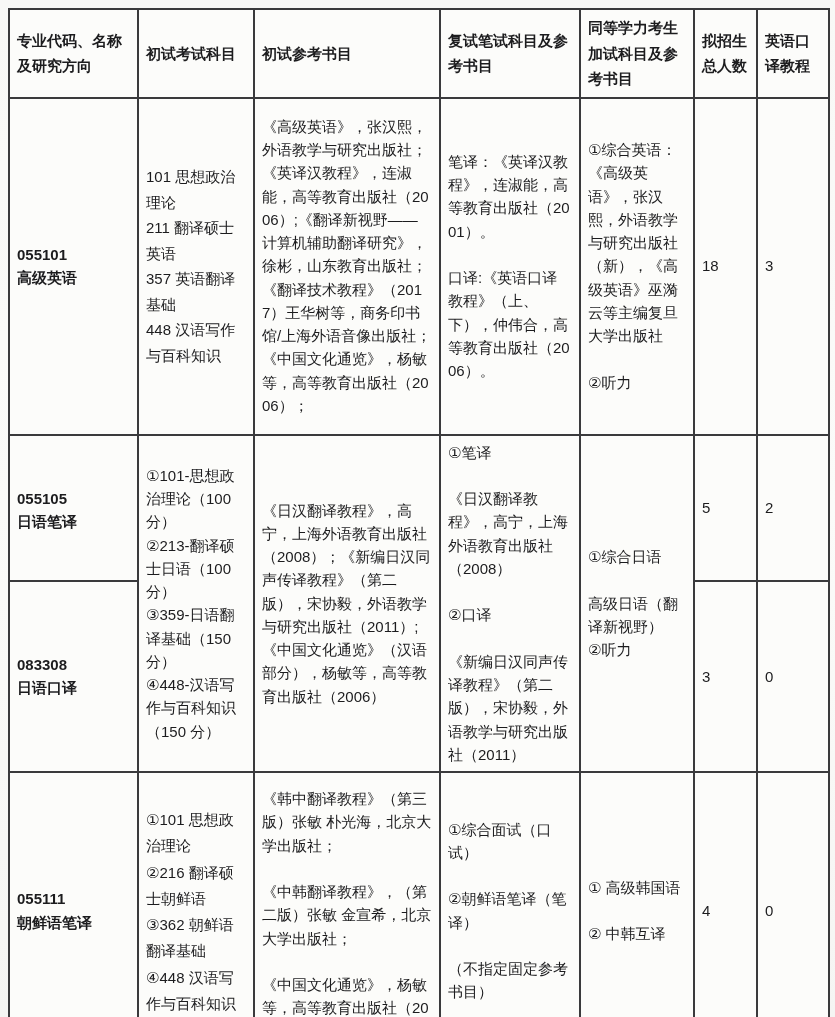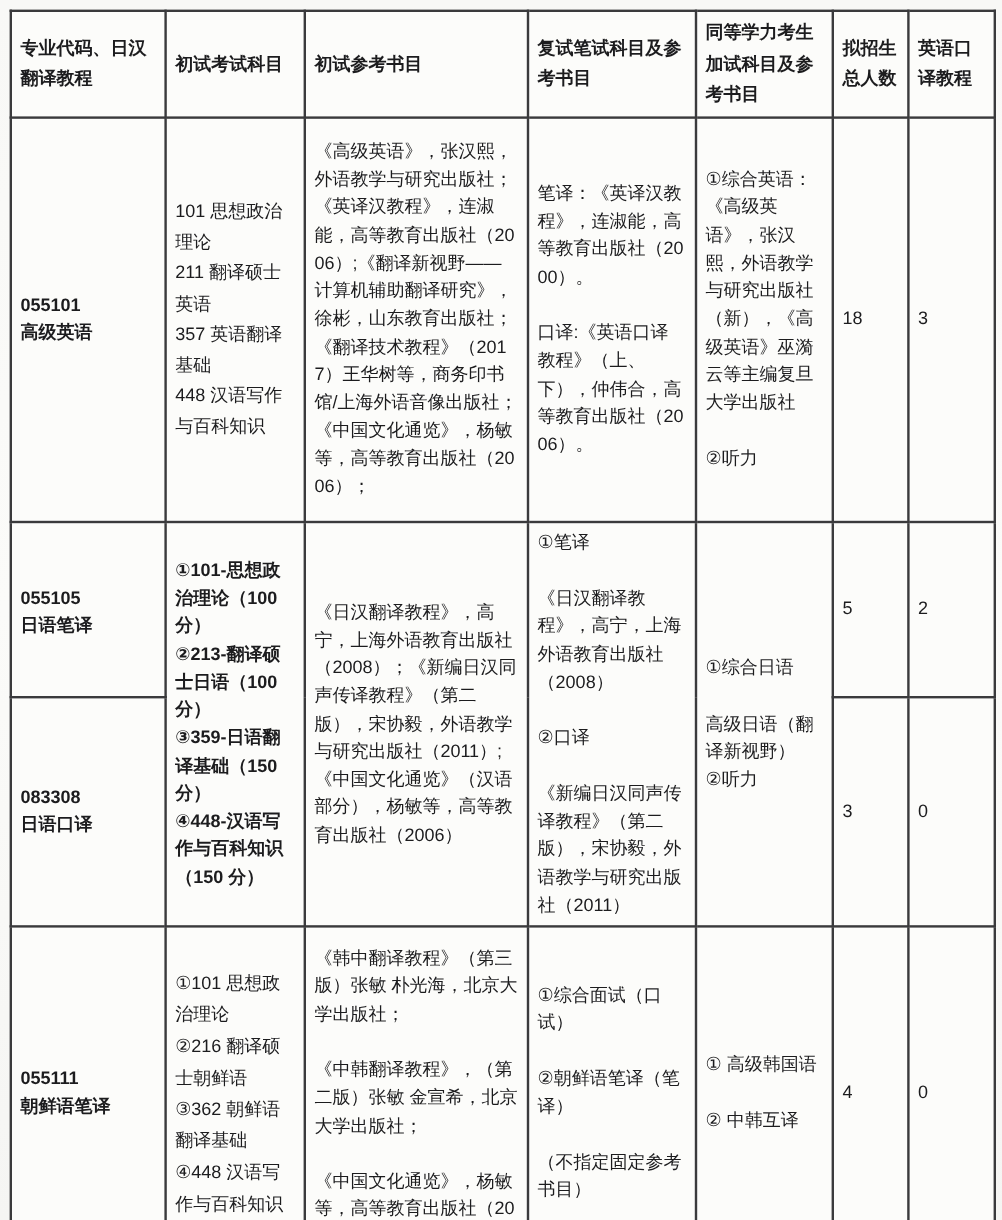--- a/index.html
+++ b/index.html
@@ -35,60 +35,60 @@
   }
   .catalog th{
     font-weight:bold;
     line-height:1.7;
     vertical-align:middle;
   }
   .bold{font-weight:normal;}
   .v-top{vertical-align:top;}
   .code-cell{font-weight:bold;line-height:2.0;font-size:15.5px;}
   .num-cell{font-weight:normal;font-size:16px;padding-left:3px;vertical-align:middle;margin-top:24px;}
-  .subjects-jp{font-weight:bold;line-height:1.75;}
+  .subjects-jp{font-weight:normal;line-height:1.75;}
   .refs{line-height:1.6;}
   .gap-lines{line-height:1.7;}
 </style>
 </head>
 <body>
 
 <div class="page">
   <table class="catalog">
     <colgroup>
       <col style="width:129px">
       <col style="width:116px">
       <col style="width:186px">
       <col style="width:140px">
       <col style="width:114px">
       <col style="width:63px">
       <col style="width:72px">
     </colgroup>
     <thead>
       <tr style="height:77px">
-        <th>专业代码、日汉翻译教程</th>
+        <th>专业代码、名称及研究方向</th>
         <th>初试考试科目</th>
         <th>初试参考书目</th>
         <th>复试笔试科目及参考书目</th>
         <th>同等学力考生加试科目及参考书目</th>
         <th>拟招生总人数</th>
         <th>英语口译教程</th>
       </tr>
     </thead>
     <tbody>
 
       <tr style="height:337px">
         <td class="code-cell"><span>055101</span><span>
 </span><span>高级英语</span></td>
         <td class="bold v-top" style="line-height:1.7">101 思想政治理论
 211 翻译硕士英语
 357 英语翻译基础
 448 汉语写作与百科知识</td>
         <td class="refs v-top">《高级英语》，张汉熙，外语教学与研究出版社；《英译汉教程》，连淑能，高等教育出版社（2006）;《翻译新视野——计算机辅助翻译研究》，徐彬，山东教育出版社；《翻译技术教程》（2017）王华树等，商务印书馆/上海外语音像出版社；《中国文化通览》，杨敏等，高等教育出版社（2006）；</td>
-        <td class="gap-lines">笔译：《英译汉教程》，连淑能，高等教育出版社（2000）。
+        <td class="gap-lines">笔译：《英译汉教程》，连淑能，高等教育出版社（2001）。
 
 口译:《英语口译教程》（上、下），仲伟合，高等教育出版社（2006）。</td>
         <td class="gap-lines">①综合英语：《高级英语》，张汉熙，外语教学与研究出版社（新），《高级英语》巫漪云等主编复旦大学出版社
 
 ②听力</td>
         <td class="num-cell">18</td>
         <td class="num-cell">3</td>
       </tr>
 
       <tr style="height:133px">

